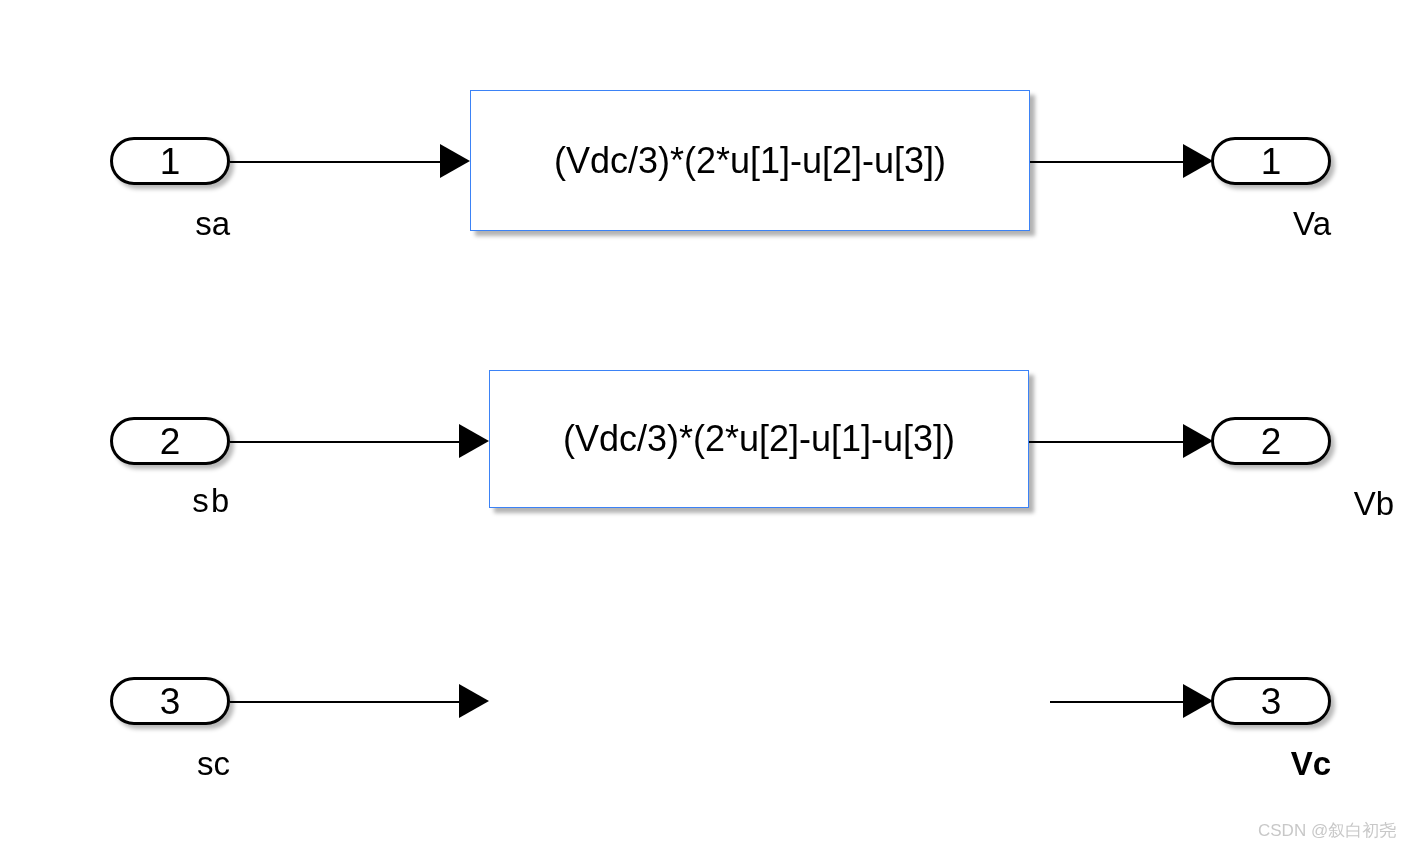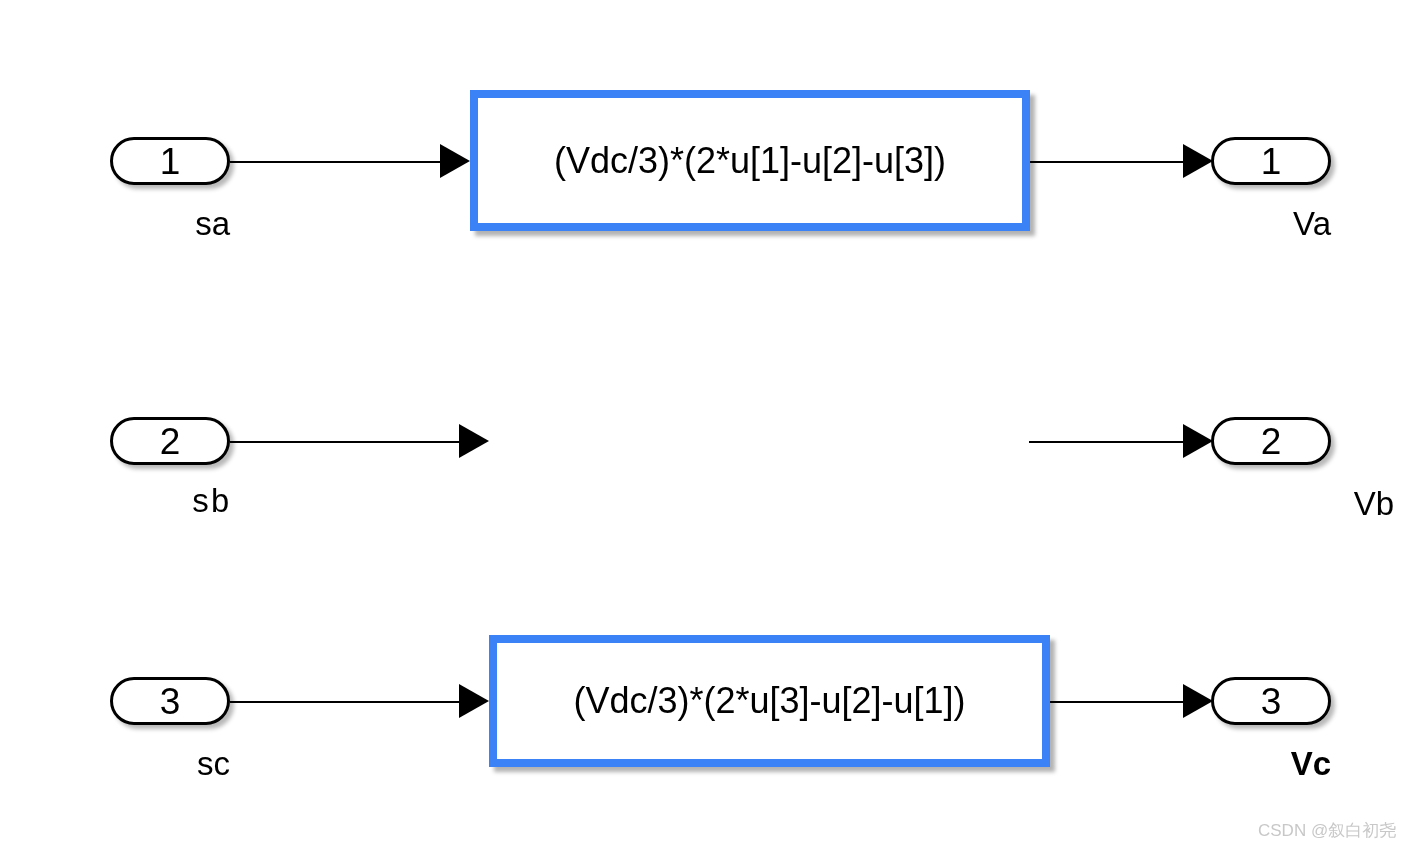--- a/index.html
+++ b/index.html
@@ -46,21 +46,21 @@
     text-align: right;
     font-family: "Liberation Sans", sans-serif;
     white-space: nowrap;
   }
 
   
   .fcn-block {
     position: absolute;
     box-sizing: border-box;
     background: #ffffff;
-    border: 8px solid #3b82f6;
+    border: 1px solid #3b82f6;
     border-radius: 0;
     display: flex;
     align-items: center;
     justify-content: center;
     box-shadow: 5px 5px 4px rgba(0,0,0,0.30);
   }
   .fcn-text {
     font-size: 36px;
     line-height: 1;
     color: #000000;
@@ -121,40 +121,40 @@
   <div class="port-label" style="left:1211px; top:207px; width:120px;">Va</div>
 
   <div class="port" style="left:110px; top:417px; width:120px; height:48px;">
     <span class="port-num">2</span>
   </div>
   <div class="port-label" style="left:110px; top:487px; width:120px;font-family:Liberation Mono, monospace;">sb</div>
 
   <div class="signal-line" style="left:230px; top:441px; width:229px;"></div>
   <div class="arrowhead" style="left:459px; top:424px;"></div>
 
+  <div class="fcn-block" style="left:489px; top:370px; width:540px; height:138px;">
+    <span class="fcn-text">(Vdc/3)*(2*u[2]-u[1]-u[3])</span>
+  </div>
 
   <div class="signal-line" style="left:1029px; top:441px; width:156px;"></div>
   <div class="arrowhead" style="left:1183px; top:424px;"></div>
 
   <div class="port" style="left:1211px; top:417px; width:120px; height:48px;">
     <span class="port-num">2</span>
   </div>
   <div class="port-label" style="left:1274px; top:487px; width:120px;">Vb</div>
 
   <div class="port" style="left:110px; top:677px; width:120px; height:48px;">
     <span class="port-num">3</span>
   </div>
   <div class="port-label" style="left:110px; top:747px; width:120px;">sc</div>
 
   <div class="signal-line" style="left:230px; top:701px; width:229px;"></div>
   <div class="arrowhead" style="left:459px; top:684px;"></div>
 
-  <div class="fcn-block" style="left:489px; top:635px; width:561px; height:132px;">
-    <span class="fcn-text">(Vdc/3)*(2*u[3]-u[2]-u[1])</span>
-  </div>
 
   <div class="signal-line" style="left:1050px; top:701px; width:135px;"></div>
   <div class="arrowhead" style="left:1183px; top:684px;"></div>
 
   <div class="port" style="left:1211px; top:677px; width:120px; height:48px;">
     <span class="port-num">3</span>
   </div>
   <div class="port-label" style="left:1211px; top:747px; width:120px;font-weight:bold;">Vc</div>
 
   <div class="watermark" style="left:1258px; top:822px;">CSDN @叙白初尧</div>

